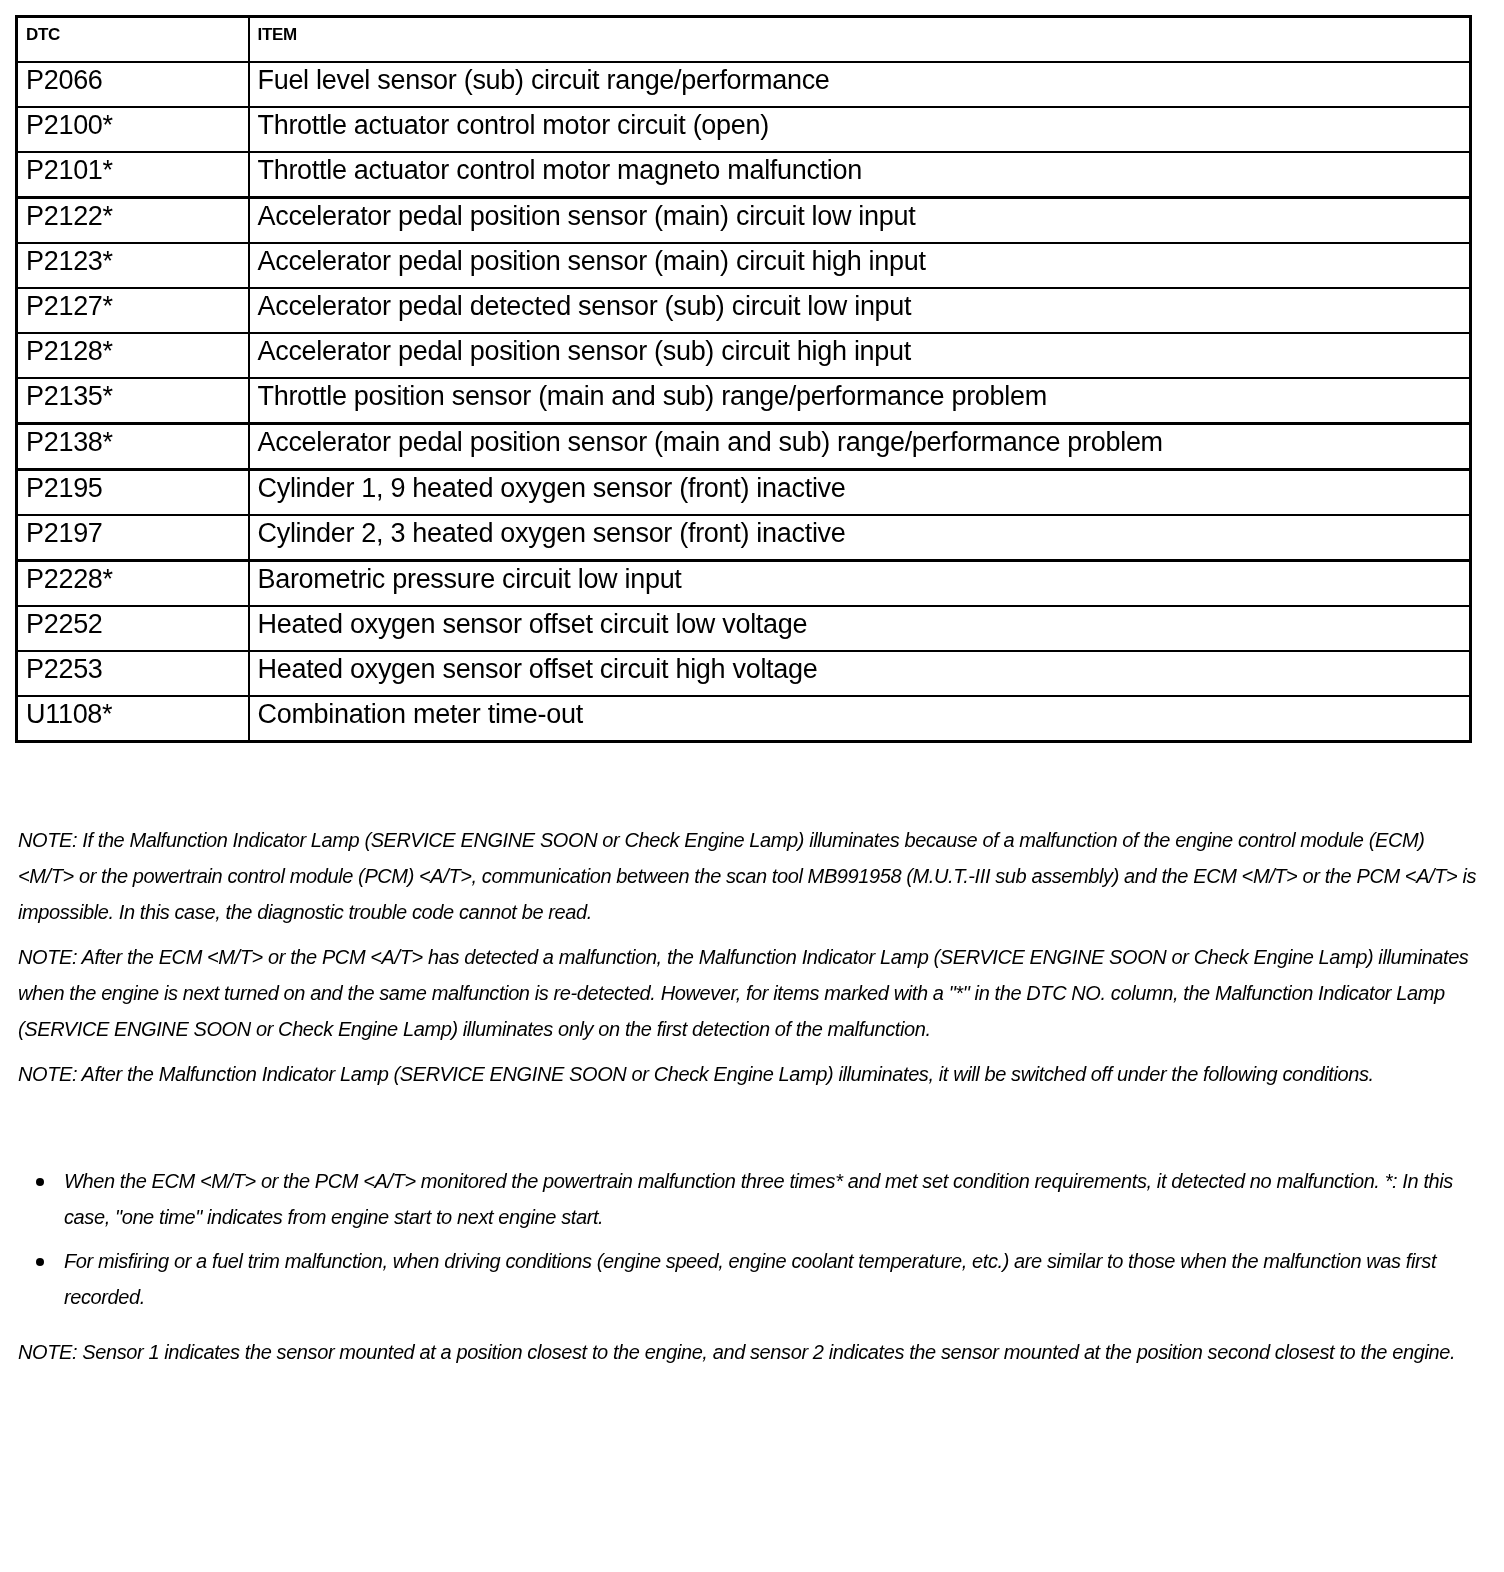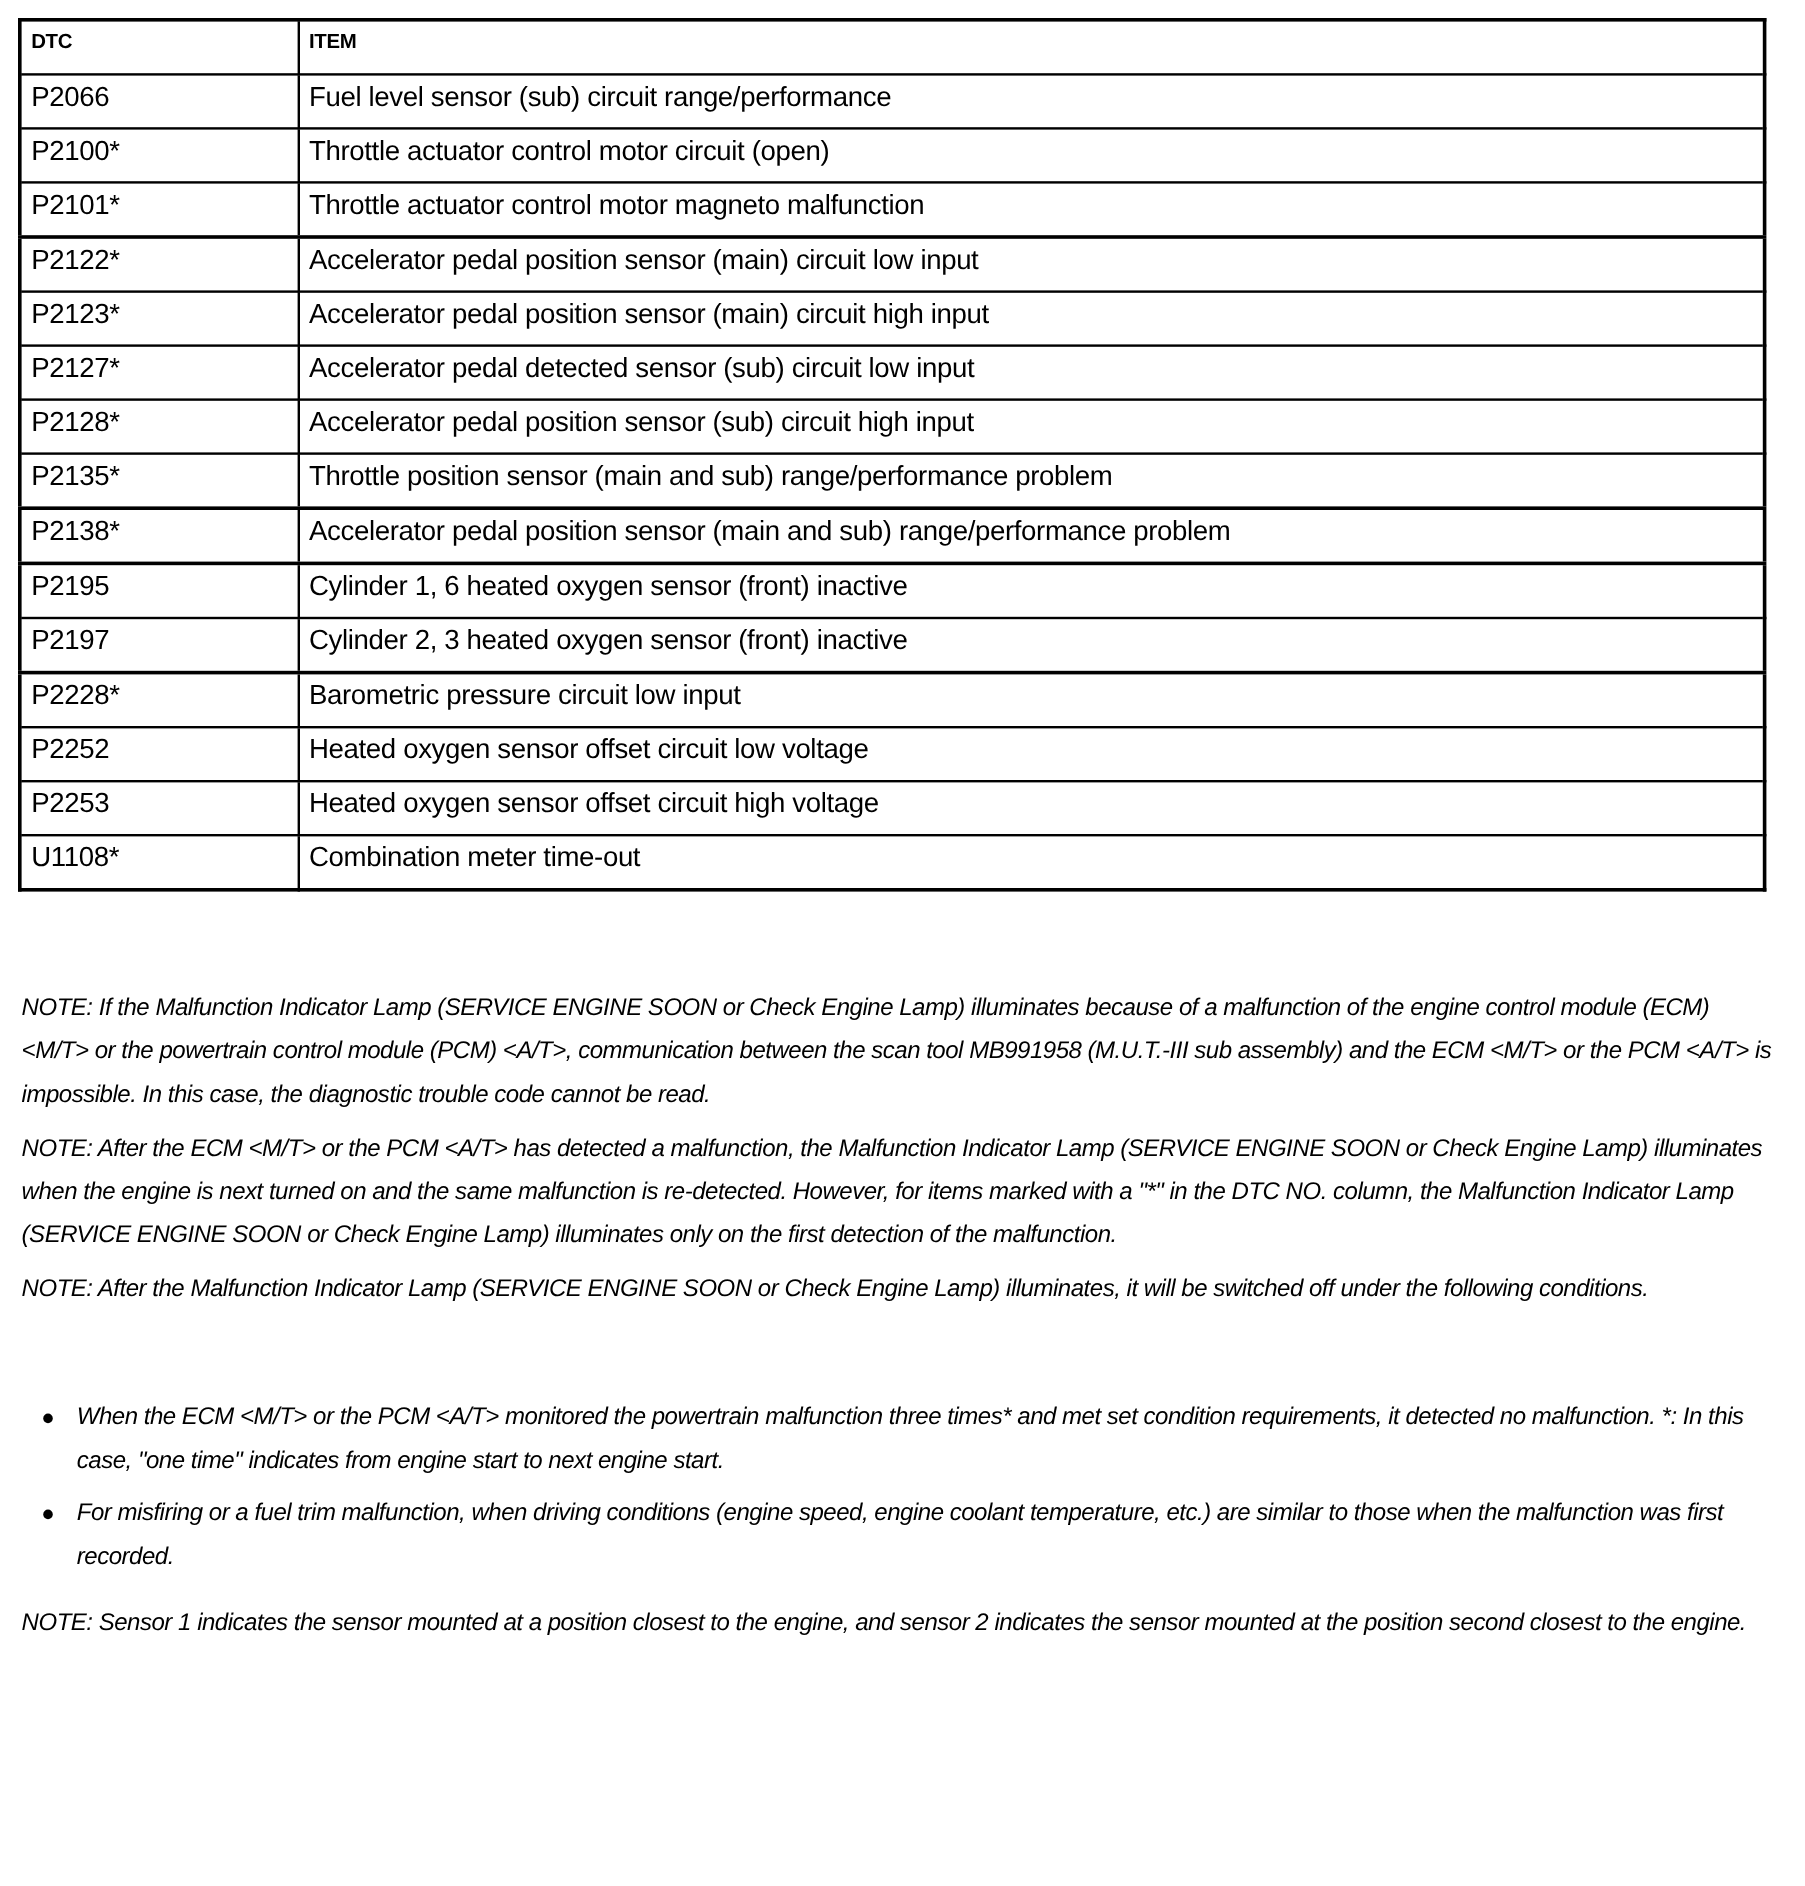--- a/index.html
+++ b/index.html
@@ -6,21 +6,21 @@
   body {
     width: 1504px; height: 1572px; position: relative; overflow: hidden;
     font-family: "Liberation Sans", "DejaVu Sans", sans-serif; color: #000;
   }
   .dtc-table {
     position: absolute; left: 15px; top: 15px; width: 1457px;
     border-collapse: collapse; border: 3px solid #000;
   }
   .dtc-table th, .dtc-table td {
     border: 2px solid #000; height: 43px; padding: 0 0 0 8px;
-    text-align: left; vertical-align: top; font-size: 23px; line-height: 34px;
+    text-align: left; vertical-align: top; font-size: 27px; line-height: 34px;
     letter-spacing: -0.3px;
   }
   .dtc-table th { font-weight: bold; font-size: 17px; }
   .dtc-table col.c1 { width: 232px; }
   .dtc-table tr.thick td { border-top: 3px solid #000; }
   .notes {
     position: absolute; left: 18px; top: 822px; width: 1460px;
     font-style: italic; font-size: 20px; line-height: 36px; letter-spacing: -0.4px;
   }
   .note { margin: 0 0 9px 0; }
@@ -78,21 +78,21 @@
     <tr>
         <td>P2135*</td>
         <td>Throttle position sensor (main and sub) range/performance problem</td>
       </tr>
     <tr class="thick">
         <td>P2138*</td>
         <td>Accelerator pedal position sensor (main and sub) range/performance problem</td>
       </tr>
     <tr class="thick">
         <td>P2195</td>
-        <td>Cylinder 1, 6 heated oxygen sensor (front) inactive</td>
+        <td>Cylinder 1, 9 heated oxygen sensor (front) inactive</td>
       </tr>
     <tr>
         <td>P2197</td>
         <td>Cylinder 2, 3 heated oxygen sensor (front) inactive</td>
       </tr>
     <tr class="thick">
         <td>P2228*</td>
         <td>Barometric pressure circuit low input</td>
       </tr>
     <tr>

